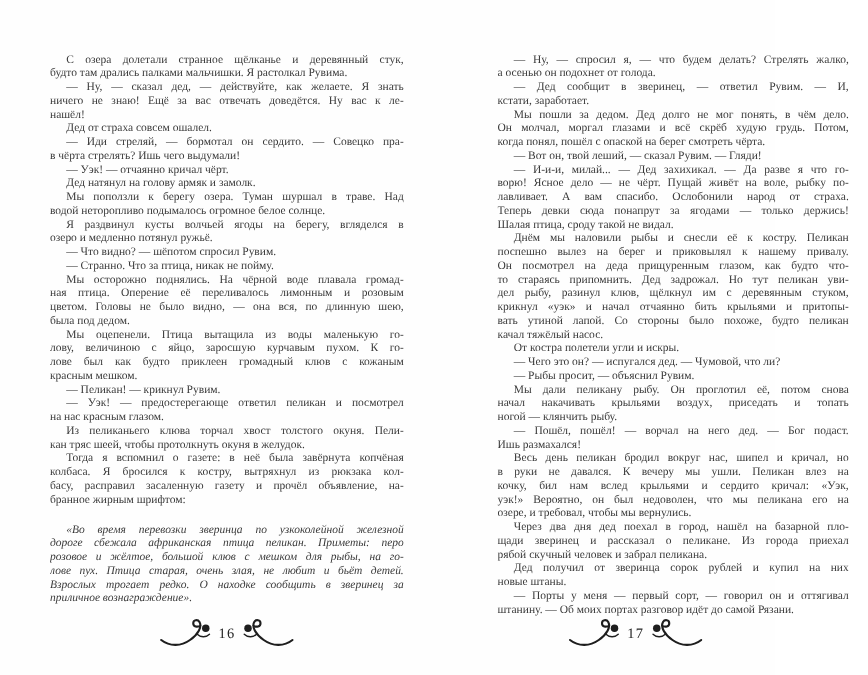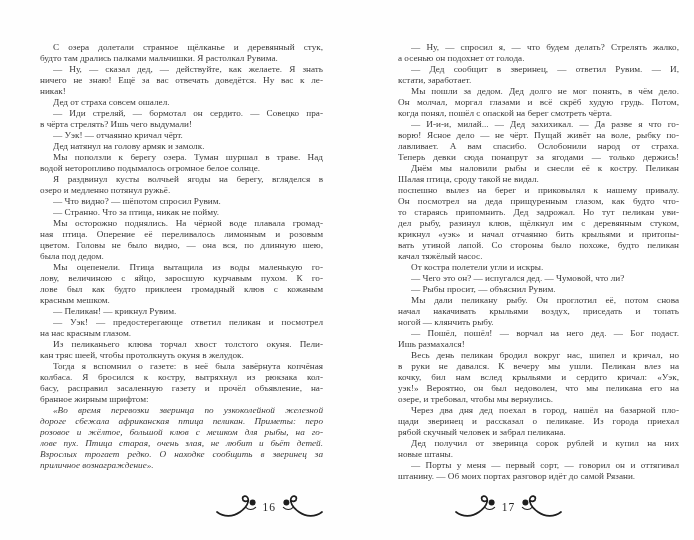--- a/index.html
+++ b/index.html
@@ -15,26 +15,26 @@
   .page-text.right{left:398px;width:281px;}
   .line{
     height:11px;line-height:11px;
     font-size:9.2px;color:#3a3a3a;
     overflow:hidden;white-space:normal;
     text-align:left;
   }
   .line.j{text-align:justify;text-align-last:justify;}
   .line.ind{text-indent:13px;}
   .line.it{font-style:italic;}
-  .line.gap{}
+  .line.gap{margin-top:13px;}
   .pagenum-row{
     position:absolute;top:494px;height:26px;
     display:flex;align-items:center;justify-content:center;gap:3px;
   }
-  .pagenum-row.left{left:40px;width:283px;justify-content:flex-end;}
+  .pagenum-row.left{left:40px;width:283px;}
   .pagenum-row.right{left:368px;width:281px;}
   .pagenum{
     font-size:11.5px;color:#1f1f1f;letter-spacing:1px;
     line-height:26px;padding:0 2px;
   }
   .orn{display:block;}
   .orn path{fill:none;stroke:#1e1e1e;stroke-linecap:round;}
   .orn .thick{stroke-width:1.7;}
   .orn .thin{stroke-width:1.1;}
   .orn circle{fill:#1e1e1e;stroke:none;}
@@ -42,21 +42,21 @@
 </head>
 <body>
 
 <div class="spread">
 
   <div class="page-text left">
       <div class="line j ind">С озера долетали странное щёлканье и деревянный стук,</div>
       <div class="line">будто там дрались палками мальчишки. Я растолкал Рувима.</div>
       <div class="line j ind">— Ну, — сказал дед, — действуйте, как желаете. Я знать</div>
       <div class="line j">ничего не знаю! Ещё за вас отвечать доведётся. Ну вас к ле-</div>
-      <div class="line">никак!</div>
+      <div class="line">нашёл!</div>
       <div class="line ind">Дед от страха совсем ошалел.</div>
       <div class="line j ind">— Иди стреляй, — бормотал он сердито. — Совецко пра-</div>
       <div class="line">в чёрта стрелять? Ишь чего выдумали!</div>
       <div class="line ind">— Уэк! — отчаянно кричал чёрт.</div>
       <div class="line ind">Дед натянул на голову армяк и замолк.</div>
       <div class="line j ind">Мы поползли к берегу озера. Туман шуршал в траве. Над</div>
       <div class="line">водой неторопливо подымалось огромное белое солнце.</div>
       <div class="line j ind">Я раздвинул кусты волчьей ягоды на берегу, вгляделся в</div>
       <div class="line">озеро и медленно потянул ружьё.</div>
       <div class="line ind">— Что видно? — шёпотом спросил Рувим.</div>
@@ -87,26 +87,27 @@
     </div>
 
   <div class="page-text right">
       <div class="line j ind">— Ну, — спросил я, — что будем делать? Стрелять жалко,</div>
       <div class="line">а осенью он подохнет от голода.</div>
       <div class="line j ind">— Дед сообщит в зверинец, — ответил Рувим. — И,</div>
       <div class="line">кстати, заработает.</div>
       <div class="line j ind">Мы пошли за дедом. Дед долго не мог понять, в чём дело.</div>
       <div class="line j">Он молчал, моргал глазами и всё скрёб худую грудь. Потом,</div>
       <div class="line">когда понял, пошёл с опаской на берег смотреть чёрта.</div>
+      <div class="line ind">— Вот он, твой леший, — сказал Рувим. — Гляди!</div>
       <div class="line j ind">— И-и-и, милай... — Дед захихикал. — Да разве я что го-</div>
       <div class="line j">ворю! Ясное дело — не чёрт. Пущай живёт на воле, рыбку по-</div>
       <div class="line j">лавливает. А вам спасибо. Ослобонили народ от страха.</div>
       <div class="line j">Теперь девки сюда понапрут за ягодами — только держись!</div>
+      <div class="line">Шалая птица, сроду такой не видал.</div>
       <div class="line j ind">Днём мы наловили рыбы и снесли её к костру. Пеликан</div>
-      <div class="line">Шалая птица, сроду такой не видал.</div>
       <div class="line j">поспешно вылез на берег и приковылял к нашему привалу.</div>
       <div class="line j">Он посмотрел на деда прищуренным глазом, как будто что-</div>
       <div class="line j">то стараясь припомнить. Дед задрожал. Но тут пеликан уви-</div>
       <div class="line j">дел рыбу, разинул клюв, щёлкнул им с деревянным стуком,</div>
       <div class="line j">крикнул «уэк» и начал отчаянно бить крыльями и притопы-</div>
       <div class="line j">вать утиной лапой. Со стороны было похоже, будто пеликан</div>
       <div class="line">качал тяжёлый насос.</div>
       <div class="line ind">От костра полетели угли и искры.</div>
       <div class="line ind">— Чего это он? — испугался дед. — Чумовой, что ли?</div>
       <div class="line ind">— Рыбы просит, — объяснил Рувим.</div>

